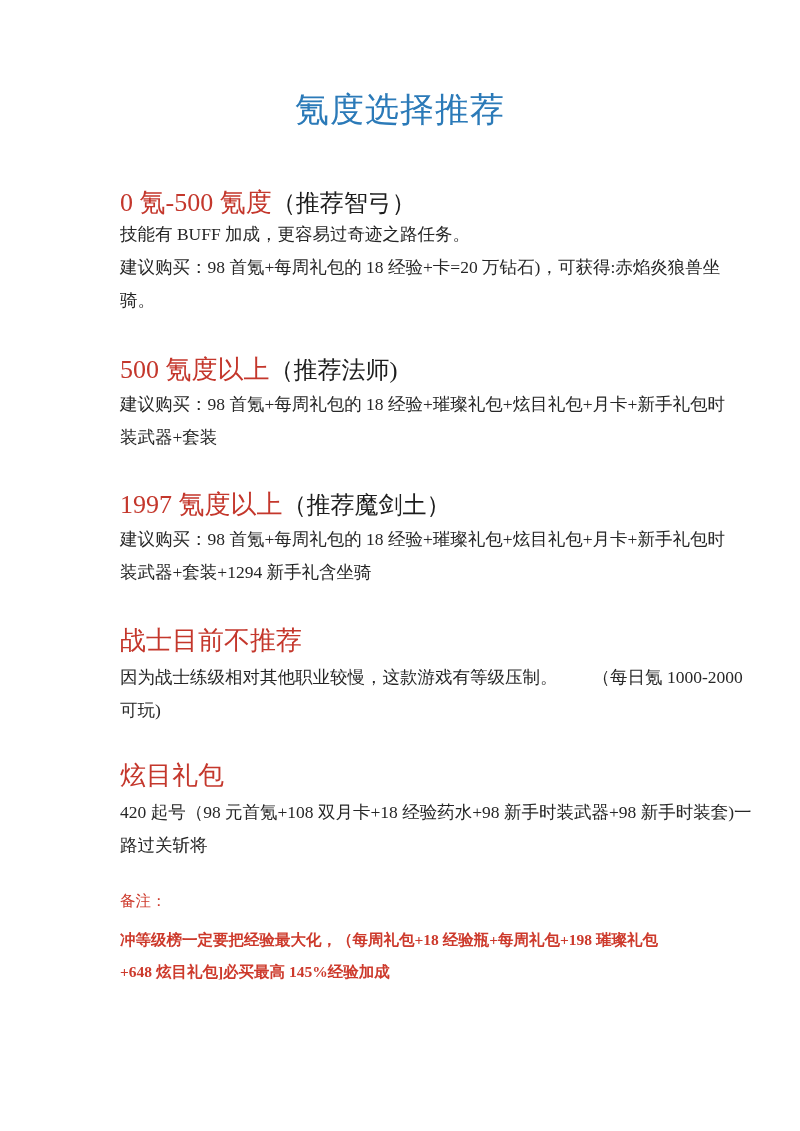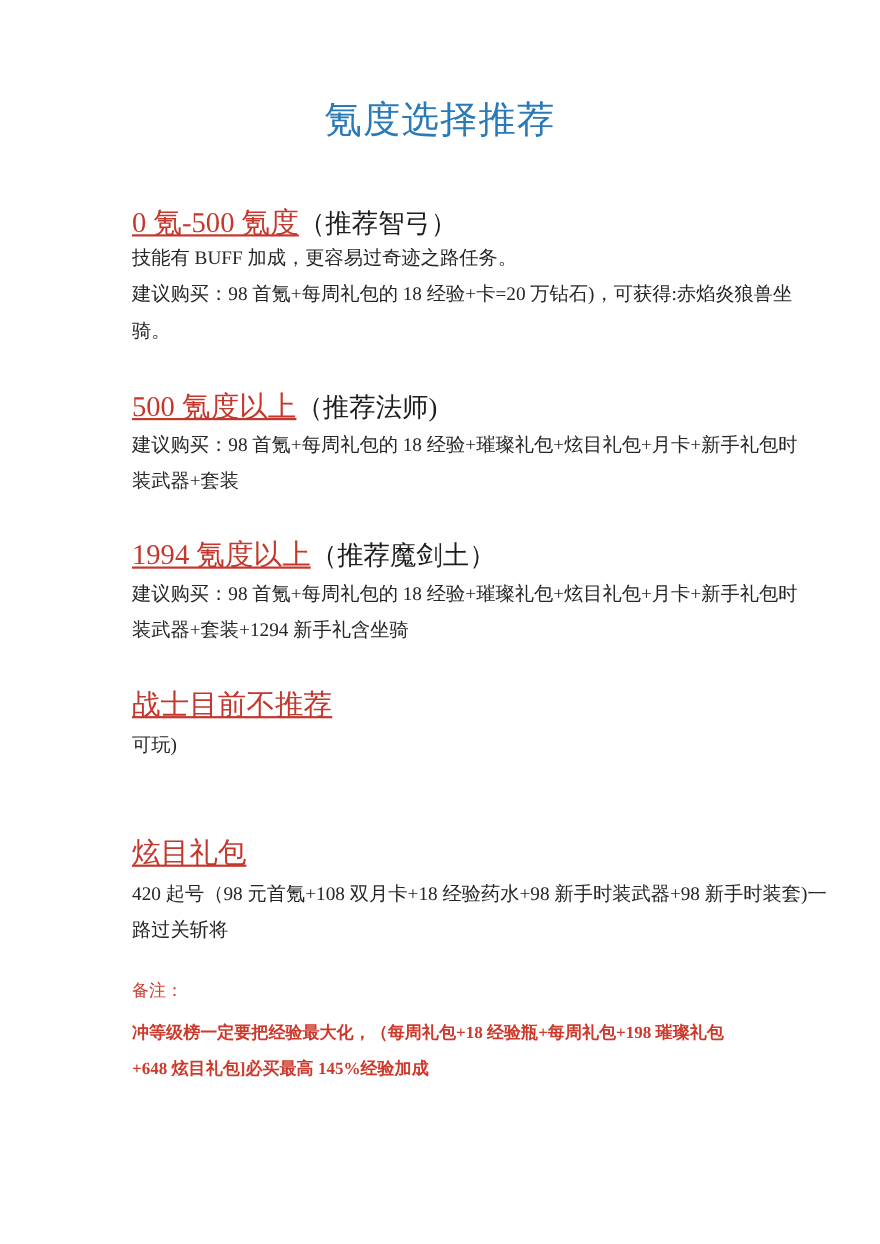--- a/index.html
+++ b/index.html
@@ -33,21 +33,20 @@
     position: absolute;
     left: 120px;
     margin: 0;
     font-size: 26px;
     line-height: 34px;
     font-weight: 400;
     white-space: nowrap;
   }
   .heading .hred {
     color: var(--heading-red, #c4372c);
-    text-decoration: underline;
   }
   .heading .hblack {
     color: #1d1d1d;
     font-weight: 400;
     font-size: 24px;
   }
   .para {
     position: absolute;
     left: 120px;
     font-size: 17.5px;
@@ -90,28 +89,29 @@
     <div class="line">建议购买：98 首氪+每周礼包的 18 经验+卡=20 万钻石)，可获得:赤焰炎狼兽坐</div>
     <div class="line">骑。</div>
   </div>
 
   <h2 class="heading" style="top:353px"><span class="hred">500 氪度以上</span><span class="hblack">（推荐法师)</span></h2>
   <div class="para" style="top:388px">
     <div class="line">建议购买：98 首氪+每周礼包的 18 经验+璀璨礼包+炫目礼包+月卡+新手礼包时</div>
     <div class="line">装武器+套装</div>
   </div>
 
-  <h2 class="heading" style="top:488px"><span class="hred">1994 氪度以上</span><span class="hblack">（推荐魔剑土）</span></h2>
+  <h2 class="heading" style="top:488px"><span class="hred">1997 氪度以上</span><span class="hblack">（推荐魔剑土）</span></h2>
   <div class="para" style="top:523px">
     <div class="line">建议购买：98 首氪+每周礼包的 18 经验+璀璨礼包+炫目礼包+月卡+新手礼包时</div>
     <div class="line">装武器+套装+1294 新手礼含坐骑</div>
   </div>
 
   <h2 class="heading" style="top:624px"><span class="hred">战士目前不推荐</span><span class="hblack"></span></h2>
   <div class="para" style="top:661px">
+    <div class="line">因为战士练级相对其他职业较慢，这款游戏有等级压制。　　（每日氪 1000-2000</div>
     <div class="line">可玩)</div>
   </div>
 
   <h2 class="heading" style="top:759px"><span class="hred">炫目礼包</span><span class="hblack"></span></h2>
   <div class="para" style="top:796px">
     <div class="line">420 起号（98 元首氪+108 双月卡+18 经验药水+98 新手时装武器+98 新手时装套)一</div>
     <div class="line">路过关斩将</div>
   </div>
 
   <div class="note-label" style="top:888px">备注：</div>

